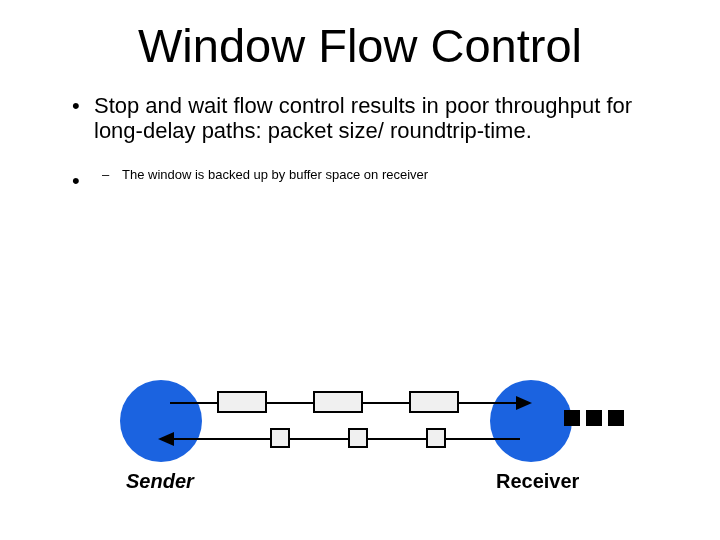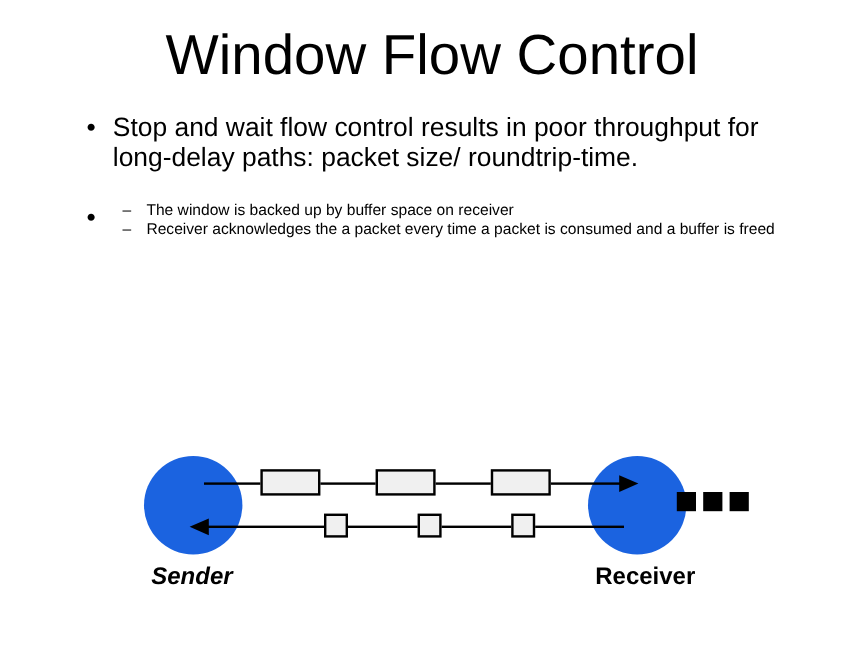--- a/index.html
+++ b/index.html
@@ -144,21 +144,20 @@
 <body>
 
 <h1 class="title">Window Flow Control</h1>
 
 <div class="content">
   <ul class="main">
     <li>Stop and wait flow control results in poor throughput for long-delay paths:  packet size/ roundtrip-time.</li>
     <li>
       <ul class="sub">
         <li>The window is backed up by buffer space on receiver</li>
-        <li>Receiver acknowledges the a packet every time a packet is consumed and a buffer is freed</li>
       </ul>
     </li>
   </ul>
 </div>
 
 <div class="diagram">
   <div class="circle left"></div>
   <div class="circle right"></div>
 
   <div class="arrow-line arrow-top"></div>

